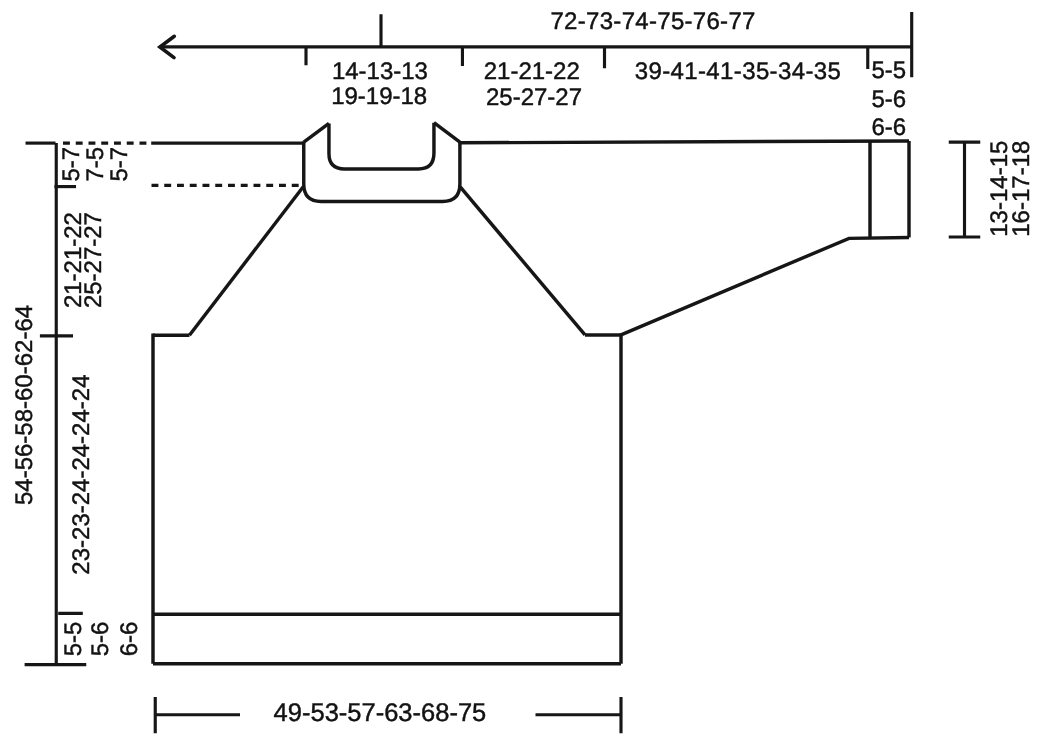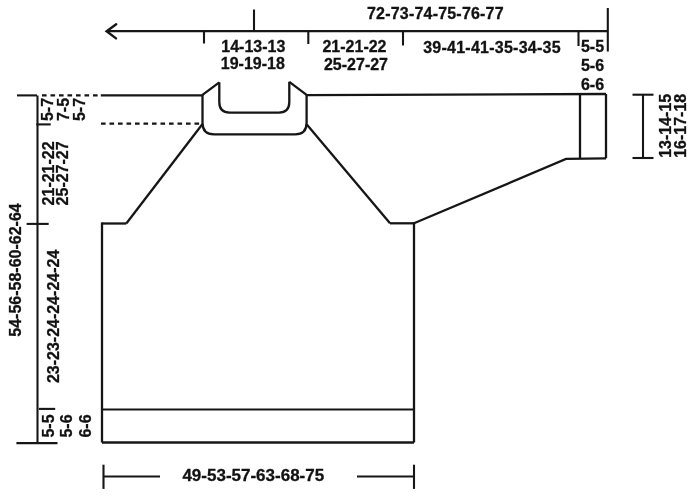--- a/index.html
+++ b/index.html
@@ -1,16 +1,16 @@
 <!DOCTYPE html>
 <html><head>
 <meta charset="utf-8">
 <style>
   html,body{margin:0;padding:0;background:#ffffff;}
-  #page{width:700px;height:497px;position:relative;background:#ffffff;overflow:hidden;font-weight:bold;}
+  #page{width:700px;height:497px;position:relative;background:#ffffff;overflow:hidden;}
   svg{will-change:transform;}
   svg text{font-family:"Liberation Sans",sans-serif;font-size:16px;fill:#121212;}
 </style>
 </head>
 <body>
 <div id="page">
 <svg width="700" height="497" viewBox="0 0 700 497">
 <g fill="none" stroke="#161616" stroke-width="2.1">
 
   <path d="M107,31.2 H607.9" stroke-width="2.2"></path>

